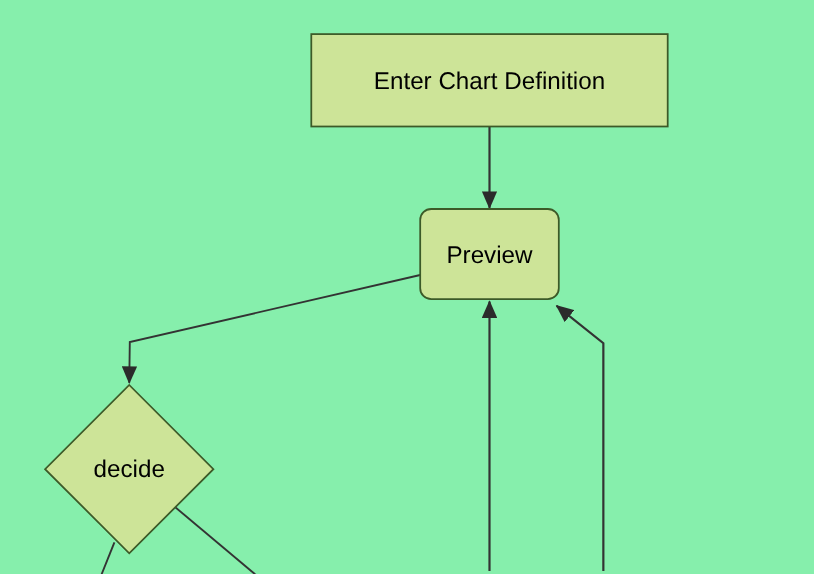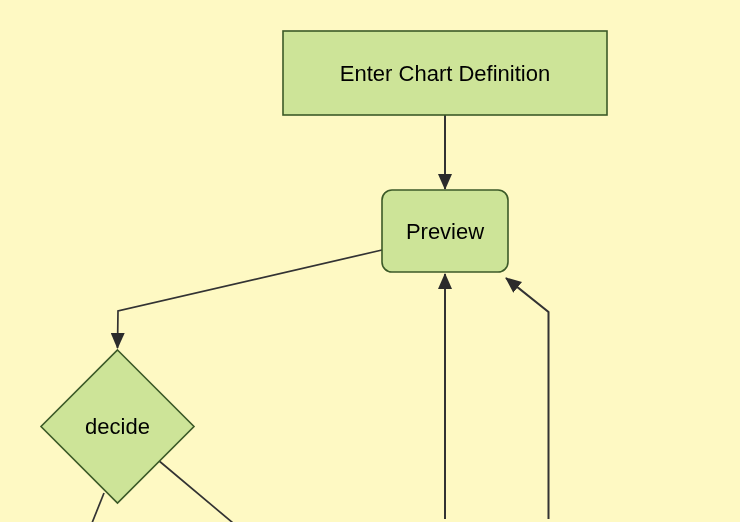--- a/index.html
+++ b/index.html
@@ -4,21 +4,21 @@
 <style>
   html, body {
     margin: 0;
     padding: 0;
     background: #ffffff;
   }
   .canvas {
     position: relative;
     width: 740px;
     height: 522px;
-    background: #fef9c3;
+    background: #86efac;
     overflow: hidden;
     font-family: "Liberation Sans", "DejaVu Sans", sans-serif;
   }
   svg { display: block; }
   .node-label {
     font-family: "Liberation Sans", "DejaVu Sans", sans-serif;
     font-size: 22px;
   }
   .edge {
     fill: none;

